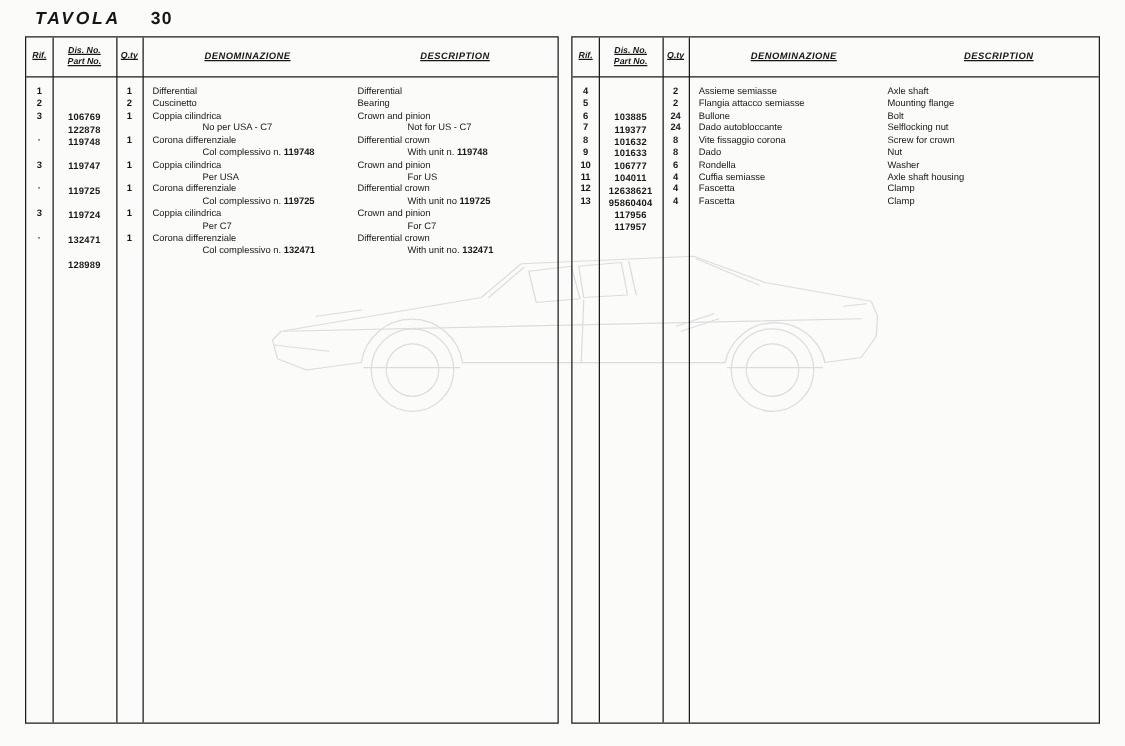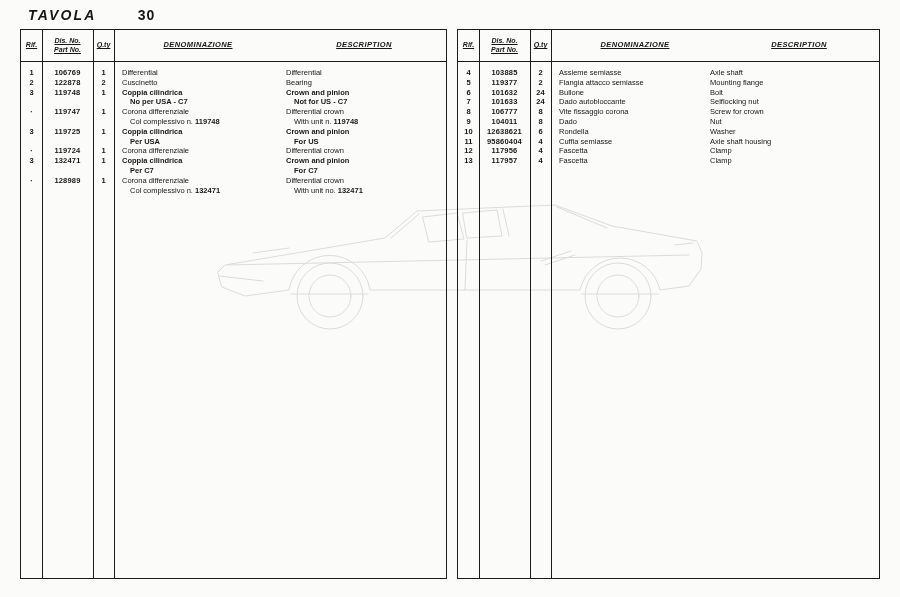--- a/index.html
+++ b/index.html
@@ -2,21 +2,21 @@
 <html><head>
 <meta charset="utf-8">
 <style>
   html,body{margin:0;padding:0;background:#e9e9e9;}
   .page{position:relative;width:900px;height:597px;background:#fbfbfa;
         font-family:"Liberation Sans",sans-serif;color:#161616;overflow:hidden;}
 
   
   .title{position:absolute;left:28px;top:6px;z-index:3;white-space:nowrap;}
   .title-word{font-size:14px;font-weight:bold;letter-spacing:2.2px;font-style:italic;}
-  .title-num{font-size:14px;font-weight:bold;margin-left:41px;letter-spacing:1px;}
+  .title-num{font-size:14px;font-weight:bold;margin-left:24px;letter-spacing:1px;}
 
   
   .car-wm{position:absolute;left:205px;top:193px;width:500px;height:145px;z-index:1;}
   .car-wm *{stroke:#dcdcdc;fill:none;stroke-width:1;stroke-linejoin:round;stroke-linecap:round;}
 
   
   .ptable{position:absolute;top:29px;height:548px;border:1.5px solid #1b1b1b;z-index:2;background:transparent;}
   #table-left{left:20px;width:425px;}
   #table-right{left:457px;width:421px;}
   .vline{position:absolute;top:0;bottom:0;width:1px;background:#1b1b1b;}
@@ -28,27 +28,27 @@
          text-align:center;line-height:8.5px;text-decoration:underline;}
   .h-rif{left:0;width:21px;}
   .h-part{left:21px;width:51px;flex-direction:column;}
   .h-qty{left:72px;width:21px;}
   .h-denom{left:93px;width:168px;font-size:7.5px;letter-spacing:.4px;}
   .h-desc{left:261px;right:0;font-size:7.5px;letter-spacing:.4px;}
 
   .tbody{position:absolute;top:32px;left:0;right:0;padding-top:6px;}
   .trow{position:relative;height:9.8px;line-height:9.8px;font-size:7.5px;white-space:nowrap;}
   .c-rif{position:absolute;left:0;width:21px;text-align:center;font-weight:bold;}
-  .c-part{position:absolute;left:21px;width:51px;text-align:center;font-weight:bold;letter-spacing:.2px;}
+  .c-part{position:absolute;left:21px;width:51px;text-align:center;font-weight:bold;letter-spacing:.2px;margin-top:21px;}
   .c-qty{position:absolute;left:72px;width:21px;text-align:center;font-weight:bold;}
   .c-denom{position:absolute;left:101px;}
   .c-desc{position:absolute;left:265px;}
   #table-right .c-desc{left:252px;}
-  .trow.sub .c-denom,.trow.sub .c-desc{padding-left:8px;}
-  .trow.bold .c-denom,.trow.bold .c-desc{font-weight:bold;}
+  .trow.sub .c-denom,.trow.sub .c-desc{padding-left:8px;margin-left:32px;}
+  .trow.bold .c-denom,.trow.bold .c-desc{font-weight:normal;}
   .c-denom b,.c-desc b{font-weight:bold;}
 </style>
 </head>
 <body>
 
 <div class="page">
 
   <div class="title">
     <span class="title-word">TAVOLA</span><span class="title-num">30</span>
   </div>
@@ -147,20 +147,27 @@
           <span class="c-denom">Per USA</span>
           <span class="c-desc">For US</span>
         </div>
         <div class="trow">
           <span class="c-rif">·</span>
           <span class="c-part">119724</span>
           <span class="c-qty">1</span>
           <span class="c-denom">Corona differenziale</span>
           <span class="c-desc">Differential crown</span>
         </div>
+        <div class="trow sub">
+          <span class="c-rif"></span>
+          <span class="c-part"></span>
+          <span class="c-qty"></span>
+          <span class="c-denom">Col complessivo n. <b>119725</b></span>
+          <span class="c-desc">With unit no <b>119725</b></span>
+        </div>
         <div class="trow bold">
           <span class="c-rif">3</span>
           <span class="c-part">132471</span>
           <span class="c-qty">1</span>
           <span class="c-denom">Coppia cilindrica</span>
           <span class="c-desc">Crown and pinion</span>
         </div>
         <div class="trow sub bold">
           <span class="c-rif"></span>
           <span class="c-part"></span>

